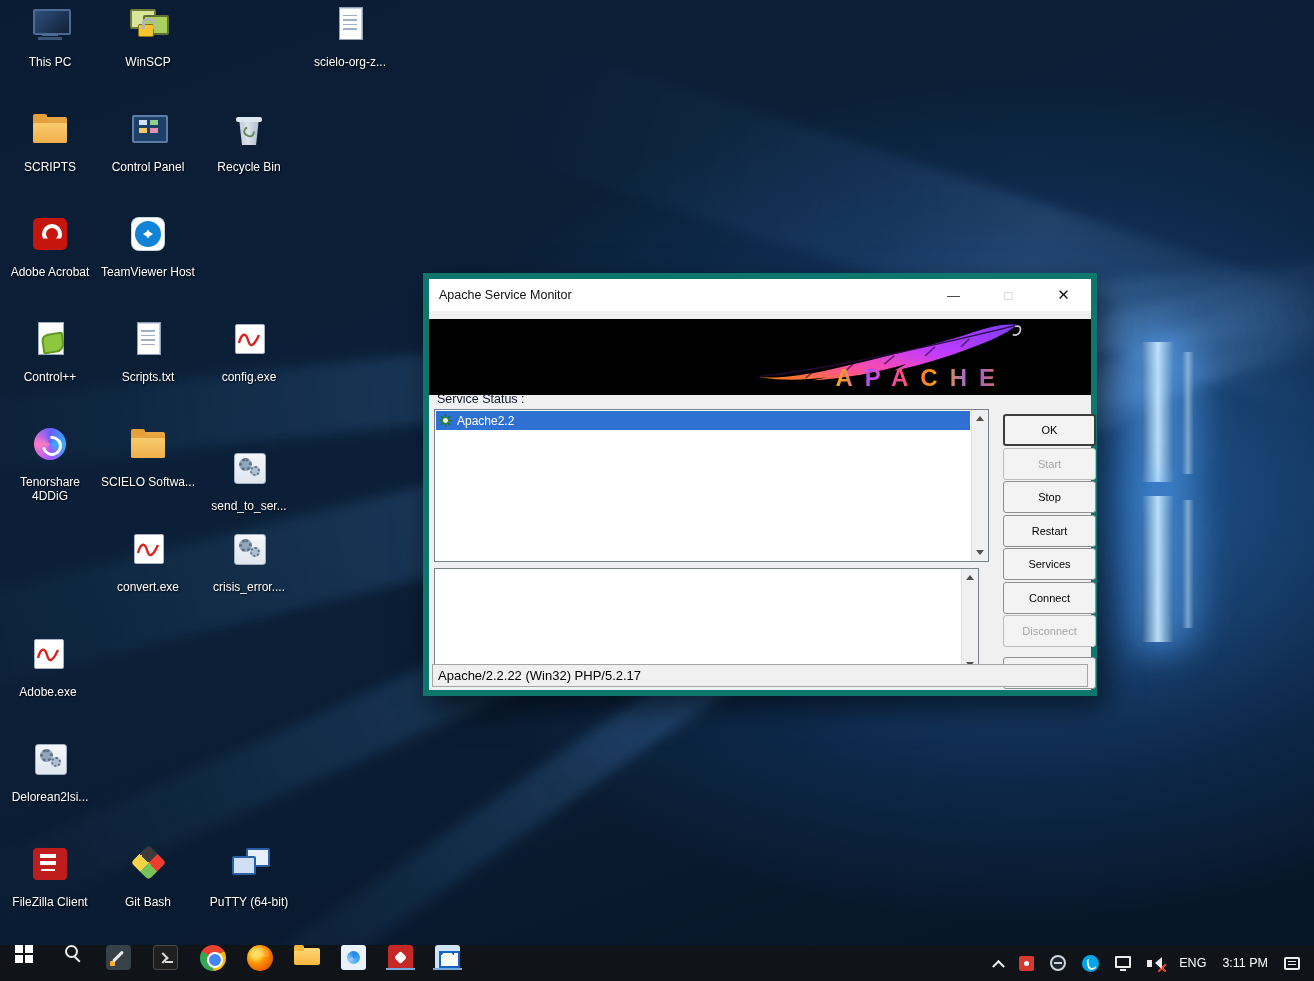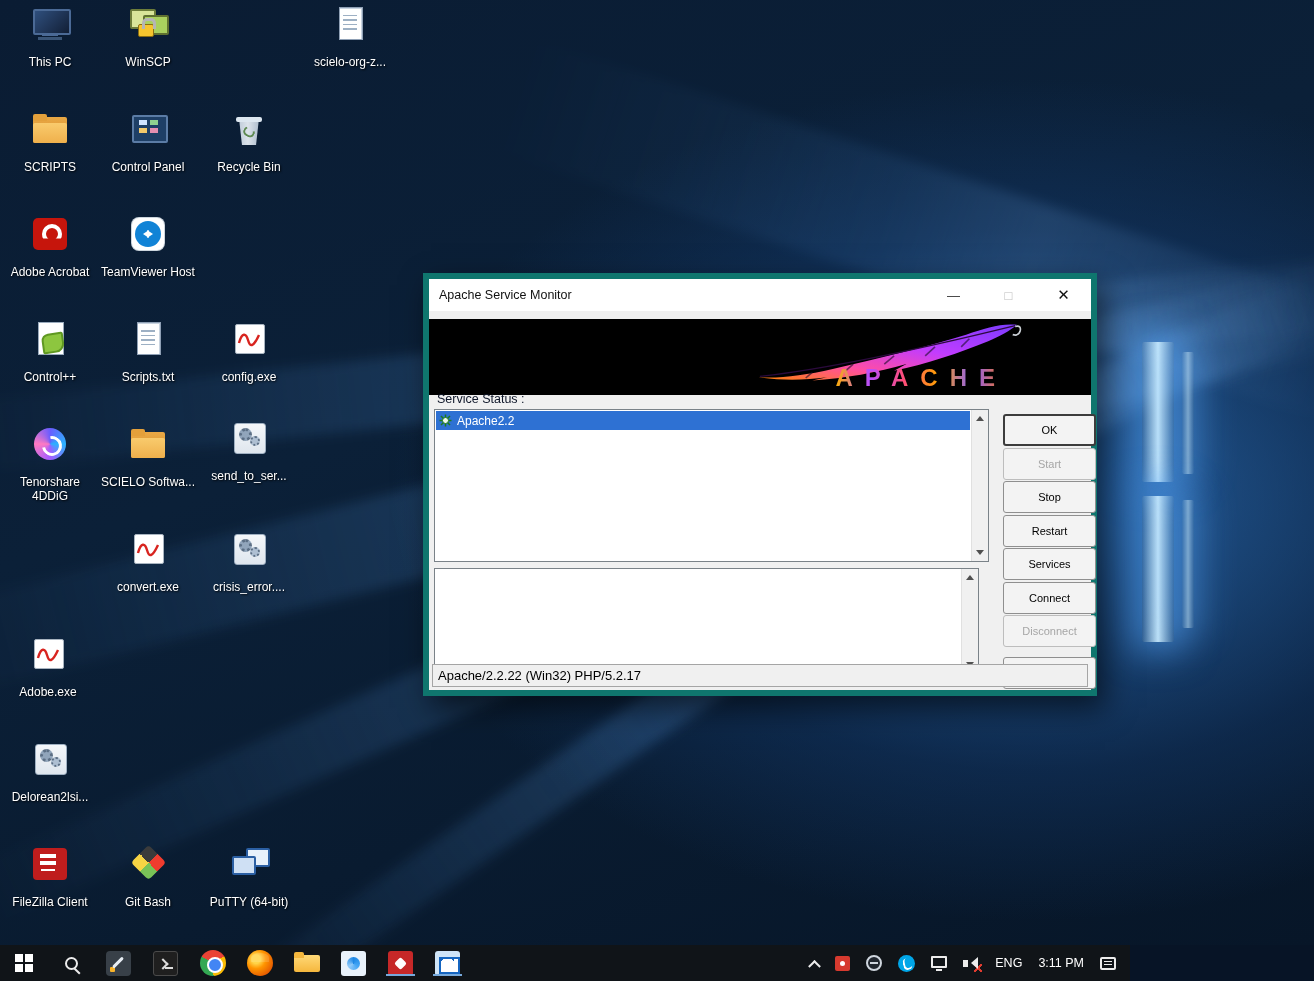--- a/index.html
+++ b/index.html
@@ -105,21 +105,21 @@
 .tri-up{width:0;height:0;border:4px solid transparent;border-bottom:5px solid #505050;transform:translateY(-2px)}
 .tri-dn{width:0;height:0;border:4px solid transparent;border-top:5px solid #505050;transform:translateY(2px)}
 .btn{position:absolute;left:574px;width:93px;height:32px;background:#f3f3f3;border:1px solid #8f8f8f;border-radius:3px;font-size:11px;font-family:inherit;color:#000;cursor:pointer}
 .btn.default{border:2px solid #3c3c3c}
 .btn:disabled{color:#a6a6a6;border-color:#bdbdbd}
 .b-ok{top:135px}.b-start{top:169px}.b-stop{top:202px}.b-restart{top:236px}
 .b-services{top:269px}.b-connect{top:303px}.b-disconnect{top:336px}.b-exit{top:378px}
 .statusbar{position:absolute;left:3px;right:3px;bottom:3px;height:23px;background:#f0f0f0;border:1px solid #a5a5a5;display:flex;align-items:center;padding-left:5px;font-size:13px;color:#000}
 
 
-.taskbar{position:absolute;left:0;bottom:0;width:1130px;height:36px;background:#101418;display:flex;align-items:center;z-index:50}
+.taskbar{position:absolute;left:0;bottom:0;width:1314px;height:36px;background:#101418;display:flex;align-items:flex-start;z-index:50}
 .tb-btn{width:47px;display:flex;align-items:center;justify-content:center;position:relative;cursor:pointer}
 .tb-btn.start{width:48px}
 .tb-btn.active::after{content:"";position:absolute;left:9px;right:9px;bottom:0;height:2px;background:#76a9dc}
 .win-logo{display:grid;grid-template-columns:8px 8px;grid-template-rows:8px 8px;gap:1.5px;transform:skewY(0deg)}
 .win-logo span{background:#fff}
 .search-glyph{width:13px;height:13px;border:2px solid #ececec;border-radius:50%;position:relative}
 .search-glyph::after{content:"";position:absolute;right:-5px;bottom:-4px;width:8px;height:2px;background:#ececec;transform:rotate(45deg)}
 .ai{position:relative;display:block}
 .ai-pen{width:25px;height:25px;background:#384048;border-radius:4px}
 .ai-pen::after{content:"";position:absolute;left:5px;top:10px;width:14px;height:3px;background:#e8eef4;transform:rotate(-45deg);border-radius:2px}
@@ -234,21 +234,21 @@
 <div class="dicon" style="left:2px;top:426px">
   <div class="ic ic-4ddig"></div>
   <div class="lbl">Tenorshare 4DDiG</div>
 </div>
 <div class="dicon" style="left:100px;top:426px">
   <div class="ic ic-folder">
       <i class="tab"></i>
     </div>
   <div class="lbl">SCIELO Softwa...</div>
 </div>
-<div class="dicon" style="left:201px;top:420px">
+<div class="dicon" style="left:201px;top:450px">
   <div class="ic ic-inst">
       <i class="g1"></i>
       <i class="g2"></i>
     </div>
   <div class="lbl">send_to_ser...</div>
 </div>
 <div class="dicon" style="left:100px;top:531px">
   <div class="ic ic-scielo">
     <svg width="24" height="20" viewBox="0 0 24 20">
         <path d="M2 14 C5 3,9 4,11 11 S16 19,22 6" stroke="#d8241f" stroke-width="2.4" fill="none"></path>

